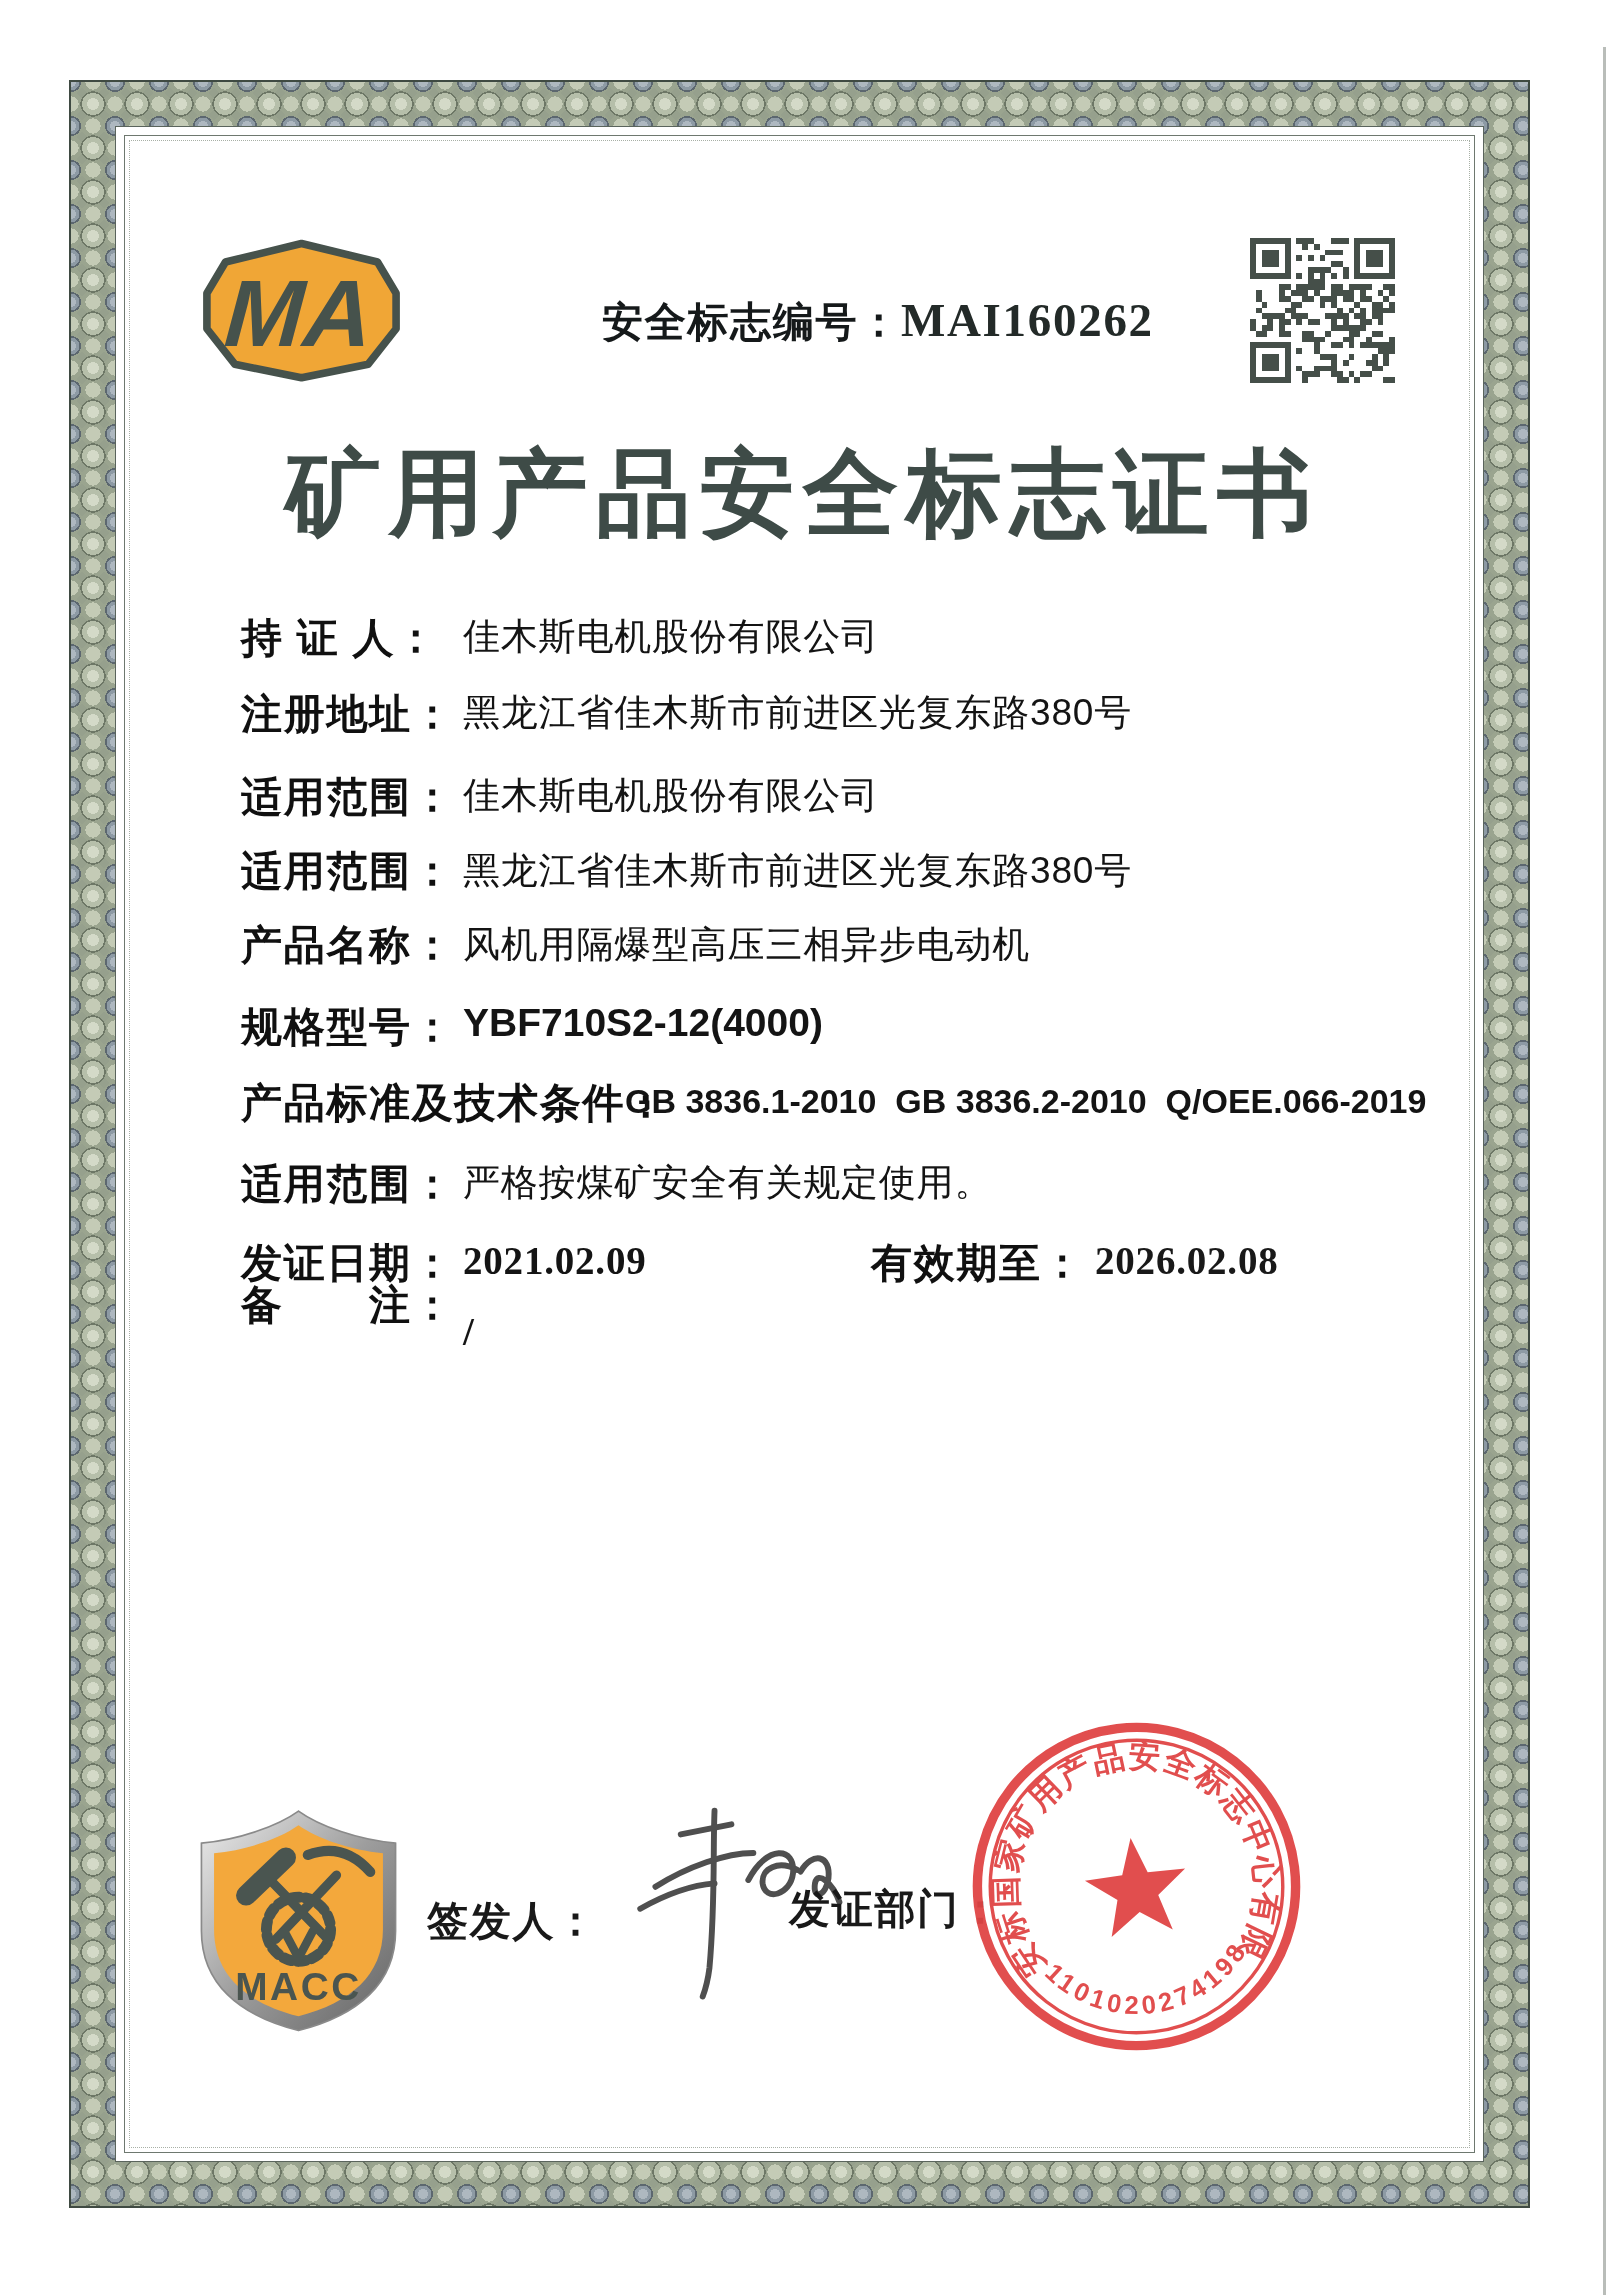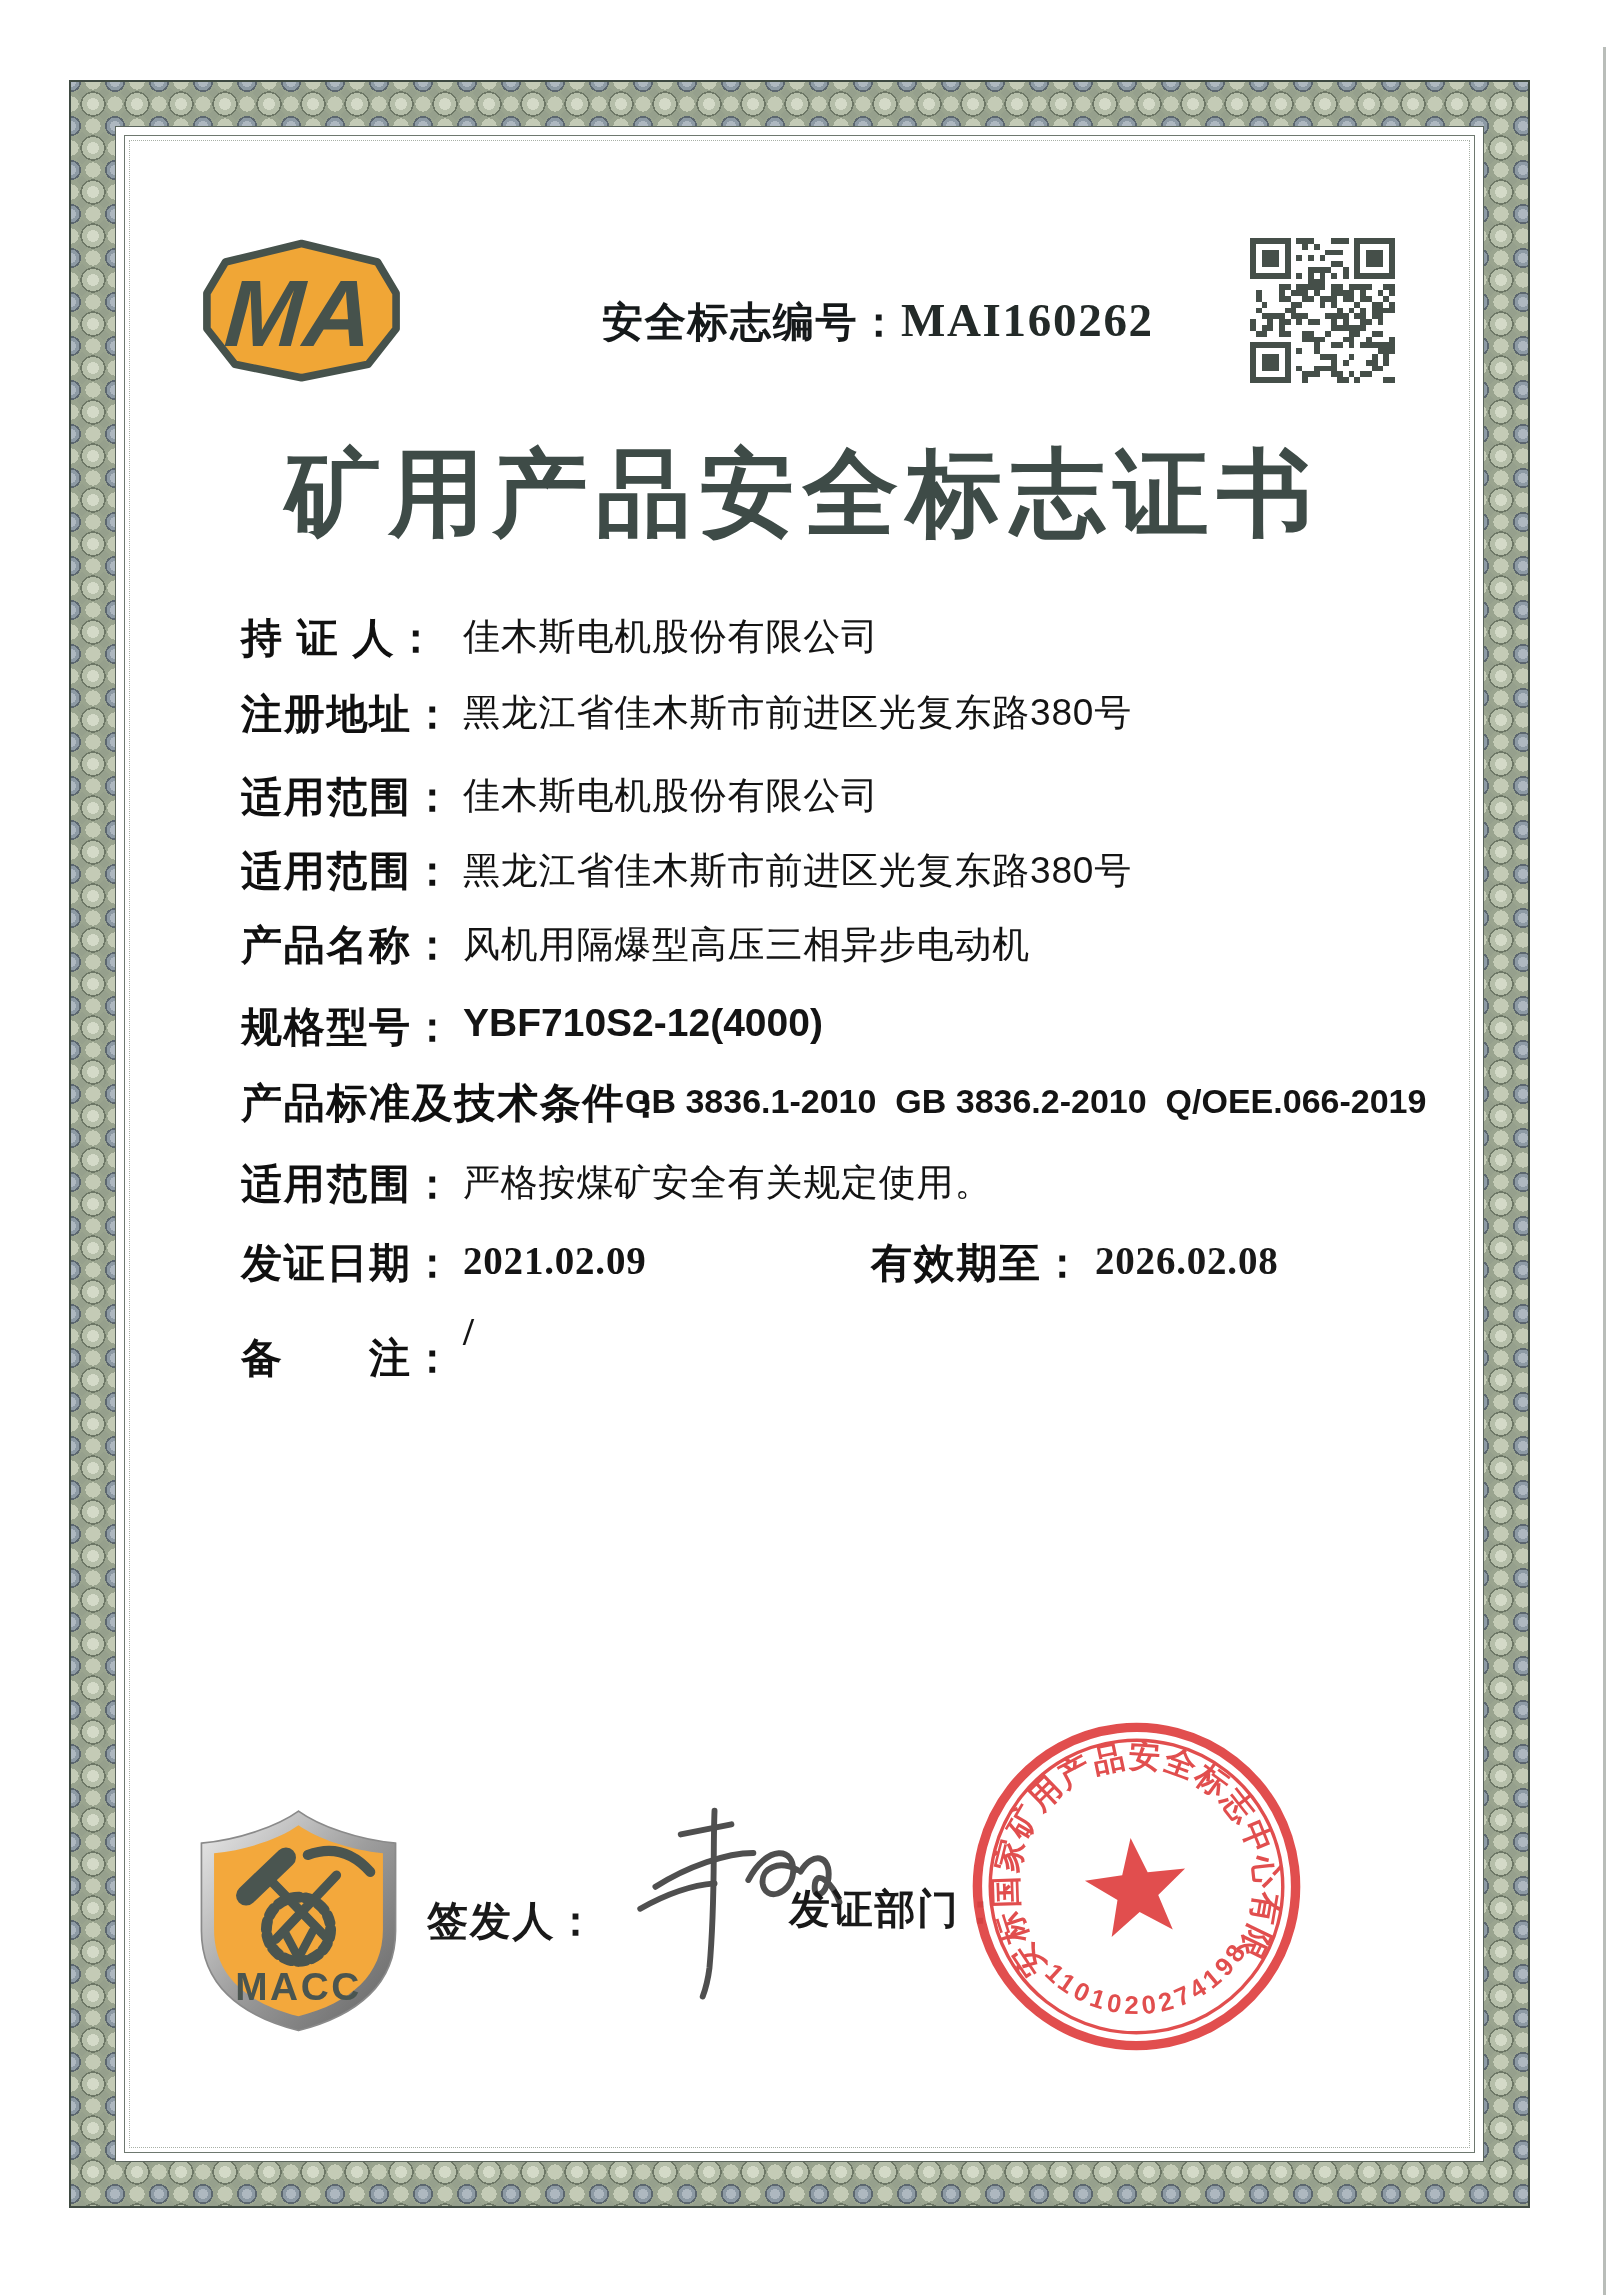--- a/index.html
+++ b/index.html
@@ -395,21 +395,21 @@
       <div class="fval latin-sm" style="top:955px">GB 3836.1-2010  GB 3836.2-2010  Q/OEE.066-2019</div>
 
       <div class="flabel" style="top:1030px">适用范围：</div>
       <div class="fval" style="top:1031px">严格按煤矿安全有关规定使用。</div>
 
       <div class="flabel" style="top:1109px">发证日期：</div>
       <div class="fval serifnum" style="top:1111px">2021.02.09</div>
       <div class="vlabel" style="top:1109px">有效期至：</div>
       <div class="vval" style="top:1111px">2026.02.08</div>
 
-      <div class="flabel" style="top:1204px">备　　注：</div>
+      <div class="flabel" style="top:1151px">备　　注：</div>
       <div class="fval serifnum" style="top:1182px">/</div>
 
 
       <div class="shield">
         <svg viewBox="0 0 250 276" width="211" height="233">
           <defs>
             <linearGradient id="shgrad" x1="0" y1="0" x2="1" y2="1">
               <stop offset="0" stop-color="#ededed"></stop>
               <stop offset="0.5" stop-color="#9d9d9d"></stop>
               <stop offset="1" stop-color="#636363"></stop>

